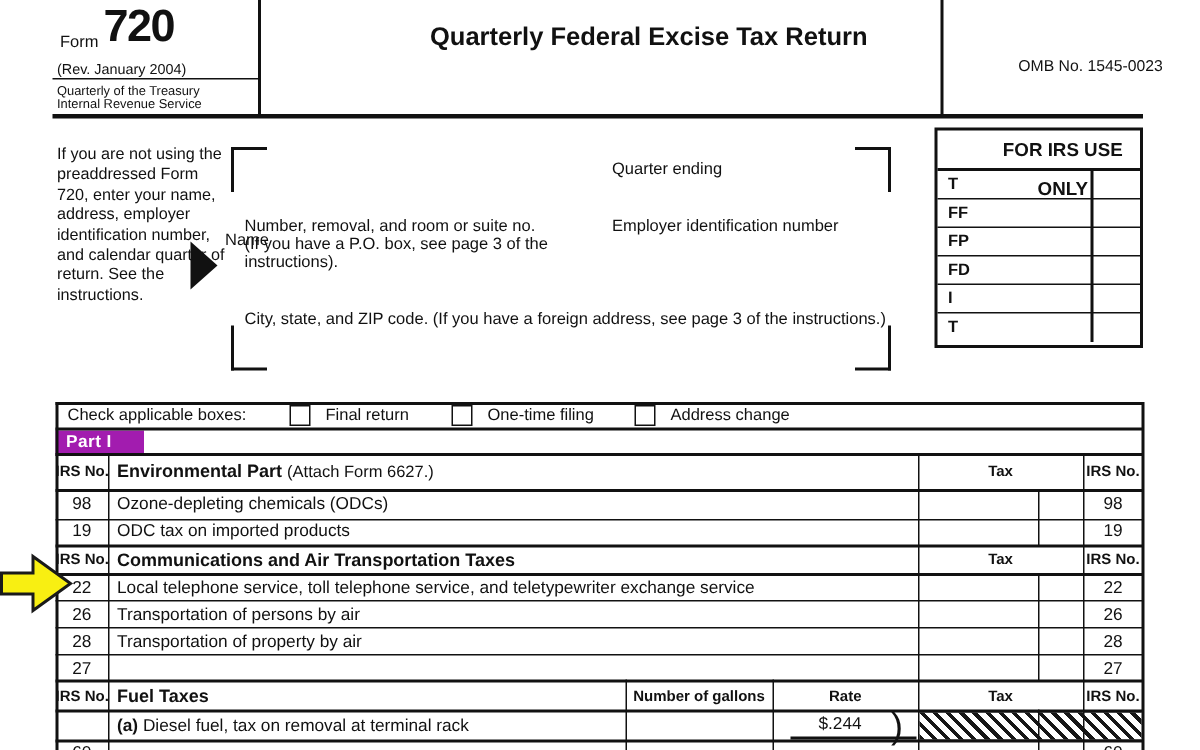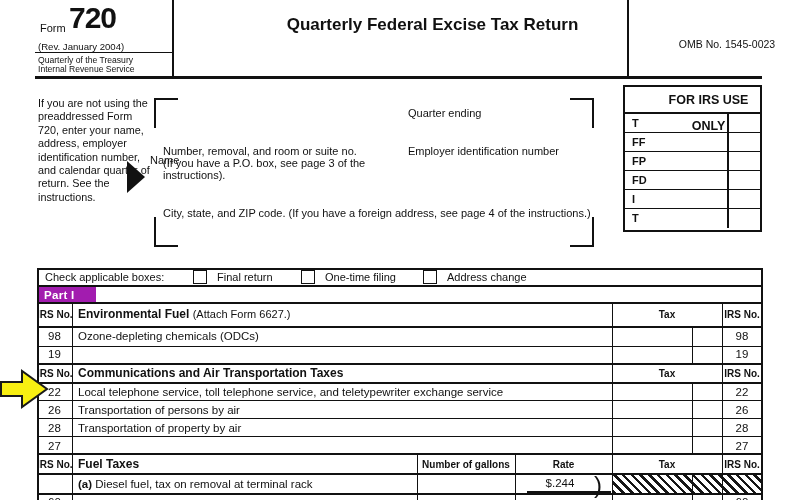--- a/index.html
+++ b/index.html
@@ -61,21 +61,21 @@
   <div class="ln" style="left:154px;top:245px;width:24px;height:2px;"></div>
   <div class="ln" style="left:592px;top:217px;width:2px;height:30px;"></div>
   <div class="ln" style="left:570px;top:245px;width:24px;height:2px;"></div>
 
   <span class="txt sm" style="left:150px;top:107px;margin-top:47px;">Name</span>
   <span class="txt sm" style="left:408px;top:107px;">Quarter ending</span>
   <span class="txt sm" style="left:163px;top:145px;">Number, removal, and room or suite no.</span>
   <span class="txt sm" style="left:163px;top:157px;">(If you have a P.O. box, see page 3 of the</span>
   <span class="txt sm" style="left:163px;top:169px;">instructions).</span>
   <span class="txt sm" style="left:408px;top:145px;">Employer identification number</span>
-  <span class="txt sm" style="left:163px;top:207px;">City, state, and ZIP code. (If you have a foreign address, see page 4 of the instructions.)</span>
+  <span class="txt sm" style="left:163px;top:207px;">City, state, and ZIP code. (If you have a foreign address, see page 3 of the instructions.)</span>
 
   <span class="txt" style="left:45px;top:271px;font-size:11px;">Check applicable boxes:</span>
   <div class="cb" style="left:193px;top:270px;"></div>
   <span class="txt" style="left:217px;top:271px;font-size:11px;">Final return</span>
   <div class="cb" style="left:301px;top:270px;"></div>
   <span class="txt" style="left:325px;top:271px;font-size:11px;">One-time filing</span>
   <div class="cb" style="left:423px;top:270px;"></div>
   <span class="txt" style="left:447px;top:271px;font-size:11px;">Address change</span>
 
   <div class="partbar" style="left:37px;top:287px;width:52px;height:15px;">Part I</div>
@@ -101,29 +101,30 @@
   <div class="ln" style="left:72px;top:302px;width:1px;height:198px;"></div>
   <div class="ln" style="left:612px;top:302px;width:1px;height:198px;"></div>
   <div class="ln" style="left:722px;top:302px;width:1px;height:198px;"></div>
   <div class="ln" style="left:692px;top:326px;width:1px;height:38px;"></div>
   <div class="ln" style="left:692px;top:382px;width:1px;height:72px;"></div>
   <div class="ln" style="left:692px;top:473px;width:1px;height:27px;"></div>
   <div class="ln" style="left:417px;top:453px;width:1px;height:47px;"></div>
   <div class="ln" style="left:515px;top:453px;width:1px;height:47px;"></div>
 
   <div class="txt colhead" style="left:37px;top:309px;width:35px;">IRS No.</div>
-  <span class="txt" style="left:78px;top:307px;font-size:12px;"><span class="b">Environmental Fuel</span> <span style="font-size:11px;">(Attach Form 6627.)</span></span>
+  <span class="txt" style="left:78px;top:307px;font-size:12px;"><span class="b">Environmental Part</span> <span style="font-size:11px;">(Attach Form 6627.)</span></span>
   <div class="txt colhead" style="left:612px;top:309px;width:110px;">Tax</div>
   <div class="txt colhead" style="left:722px;top:309px;width:40px;">IRS No.</div>
 
   <div class="txt cellnum" style="left:37px;top:330px;width:35px;">98</div>
   <span class="txt" style="left:78px;top:330px;font-size:11.5px;">Ozone-depleting chemicals (ODCs)</span>
   <div class="txt cellnum" style="left:722px;top:330px;width:40px;">98</div>
 
   <div class="txt cellnum" style="left:37px;top:348px;width:35px;">19</div>
+  <span class="txt" style="left:78px;top:348px;font-size:11.5px;">ODC tax on imported products</span>
   <div class="txt cellnum" style="left:722px;top:348px;width:40px;">19</div>
 
   <div class="txt colhead" style="left:37px;top:368px;width:35px;">IRS No.</div>
   <span class="txt b" style="left:78px;top:366px;font-size:12px;">Communications and Air Transportation Taxes</span>
   <div class="txt colhead" style="left:612px;top:368px;width:110px;">Tax</div>
   <div class="txt colhead" style="left:722px;top:368px;width:40px;">IRS No.</div>
 
   <div class="txt cellnum" style="left:37px;top:386px;width:35px;">22</div>
   <span class="txt" style="left:78px;top:386px;font-size:11.5px;">Local telephone service, toll telephone service, and teletypewriter exchange service</span>
   <div class="txt cellnum" style="left:722px;top:386px;width:40px;">22</div>

